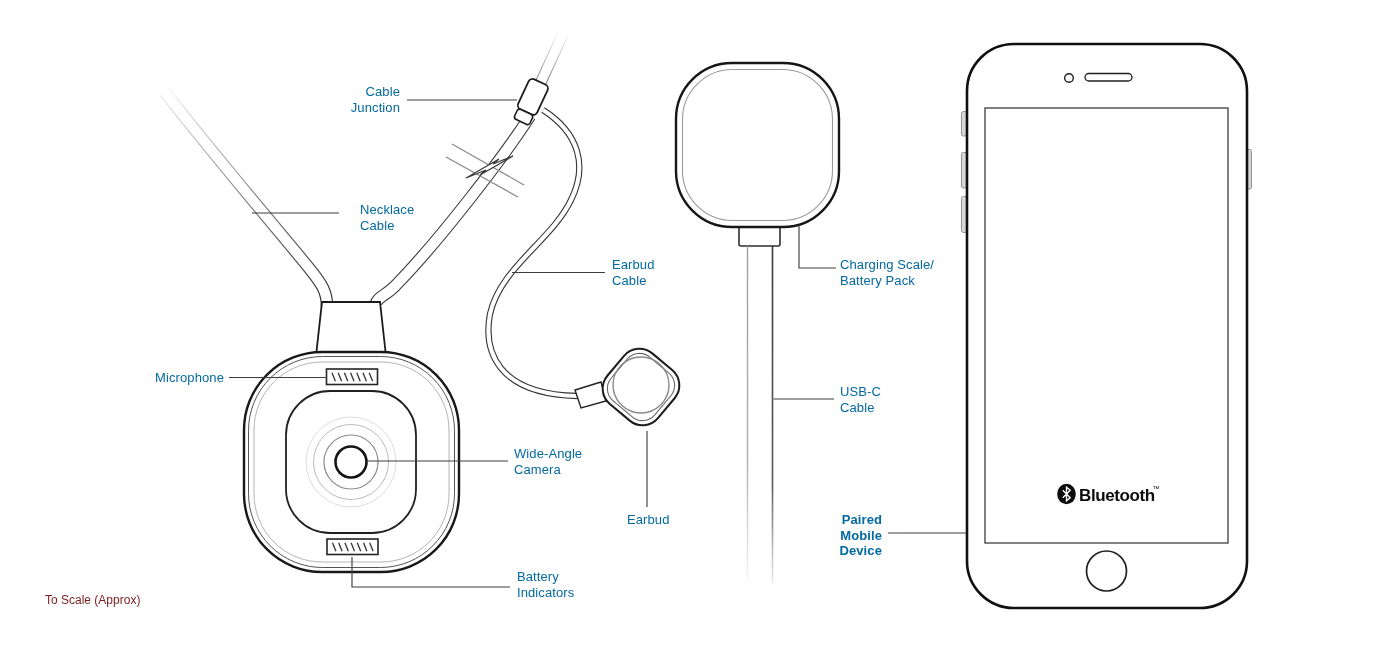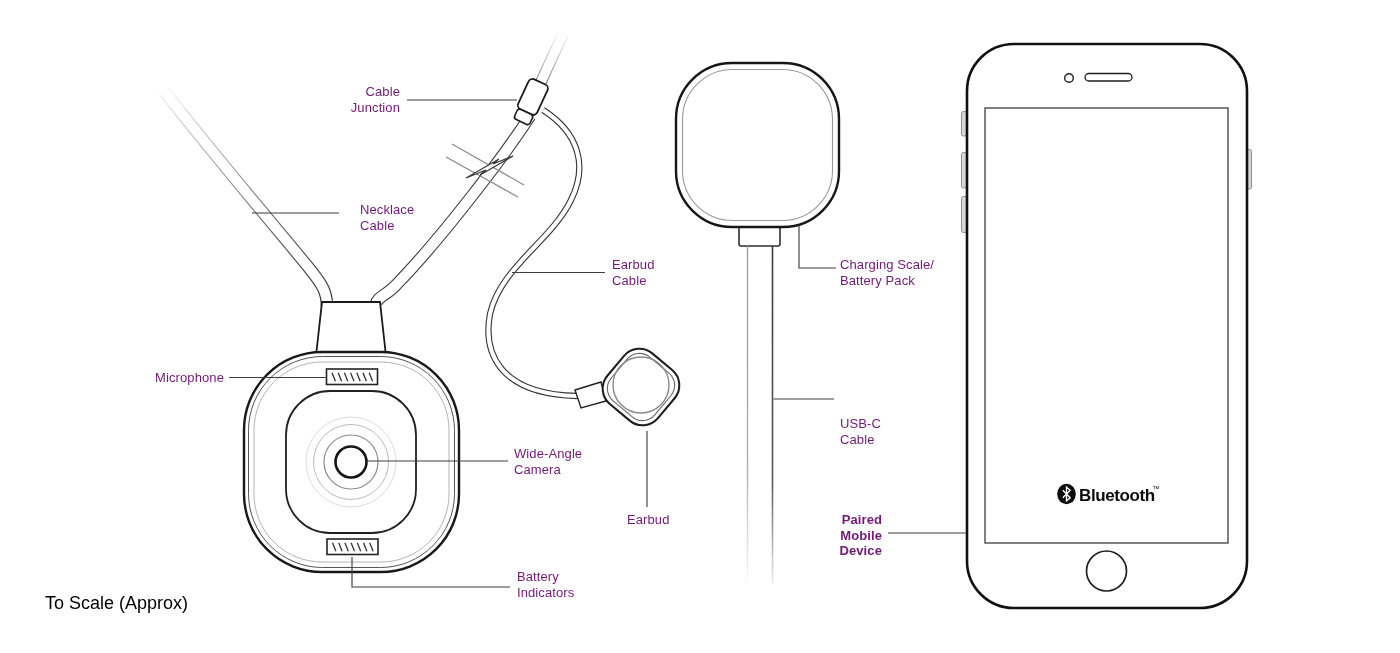--- a/index.html
+++ b/index.html
@@ -13,29 +13,29 @@
   }
   .stage svg.art {
     position: absolute;
     left: 0; top: 0;
     width: 1400px; height: 653px;
   }
   .label {
     position: absolute;
     font-size: 13px;
     line-height: 15.5px;
-    color: #701a75;
+    color: #0369a1;
     white-space: pre-line;
     letter-spacing: 0.1px;
   }
   .label.r { text-align: right; }
   .note {
     position: absolute;
-    font-size: 18px;
-    color: #000000;
+    font-size: 12px;
+    color: #7f1d1d;
   }
 </style>
 </head>
 <body>
 
 <div class="stage">
 
   <svg class="art" viewBox="0 0 1400 653" xmlns="http://www.w3.org/2000/svg">
     <defs>
       <linearGradient id="fadeNecklace" gradientUnits="userSpaceOnUse" x1="0" y1="82" x2="0" y2="300">
@@ -209,21 +209,21 @@
 Indicators</div>
 
   <div class="label" style="left:612px; top:257px;">Earbud
 Cable</div>
 
   <div class="label" style="left:627px; top:512px;">Earbud</div>
 
   <div class="label" style="left:840px; top:257px;">Charging Scale/
 Battery Pack</div>
 
-  <div class="label" style="left:840px; top:384px;margin-top:32px;">USB-C
+  <div class="label" style="left:840px; top:384px;">USB-C
 Cable</div>
 
   <div class="label r" style="right:518px; top:512px;font-weight:bold;">Paired
 Mobile
 Device</div>
 
   <div class="note" style="left:45px; top:593px;">To Scale (Approx)</div>
 </div>
 
 </body></html>

